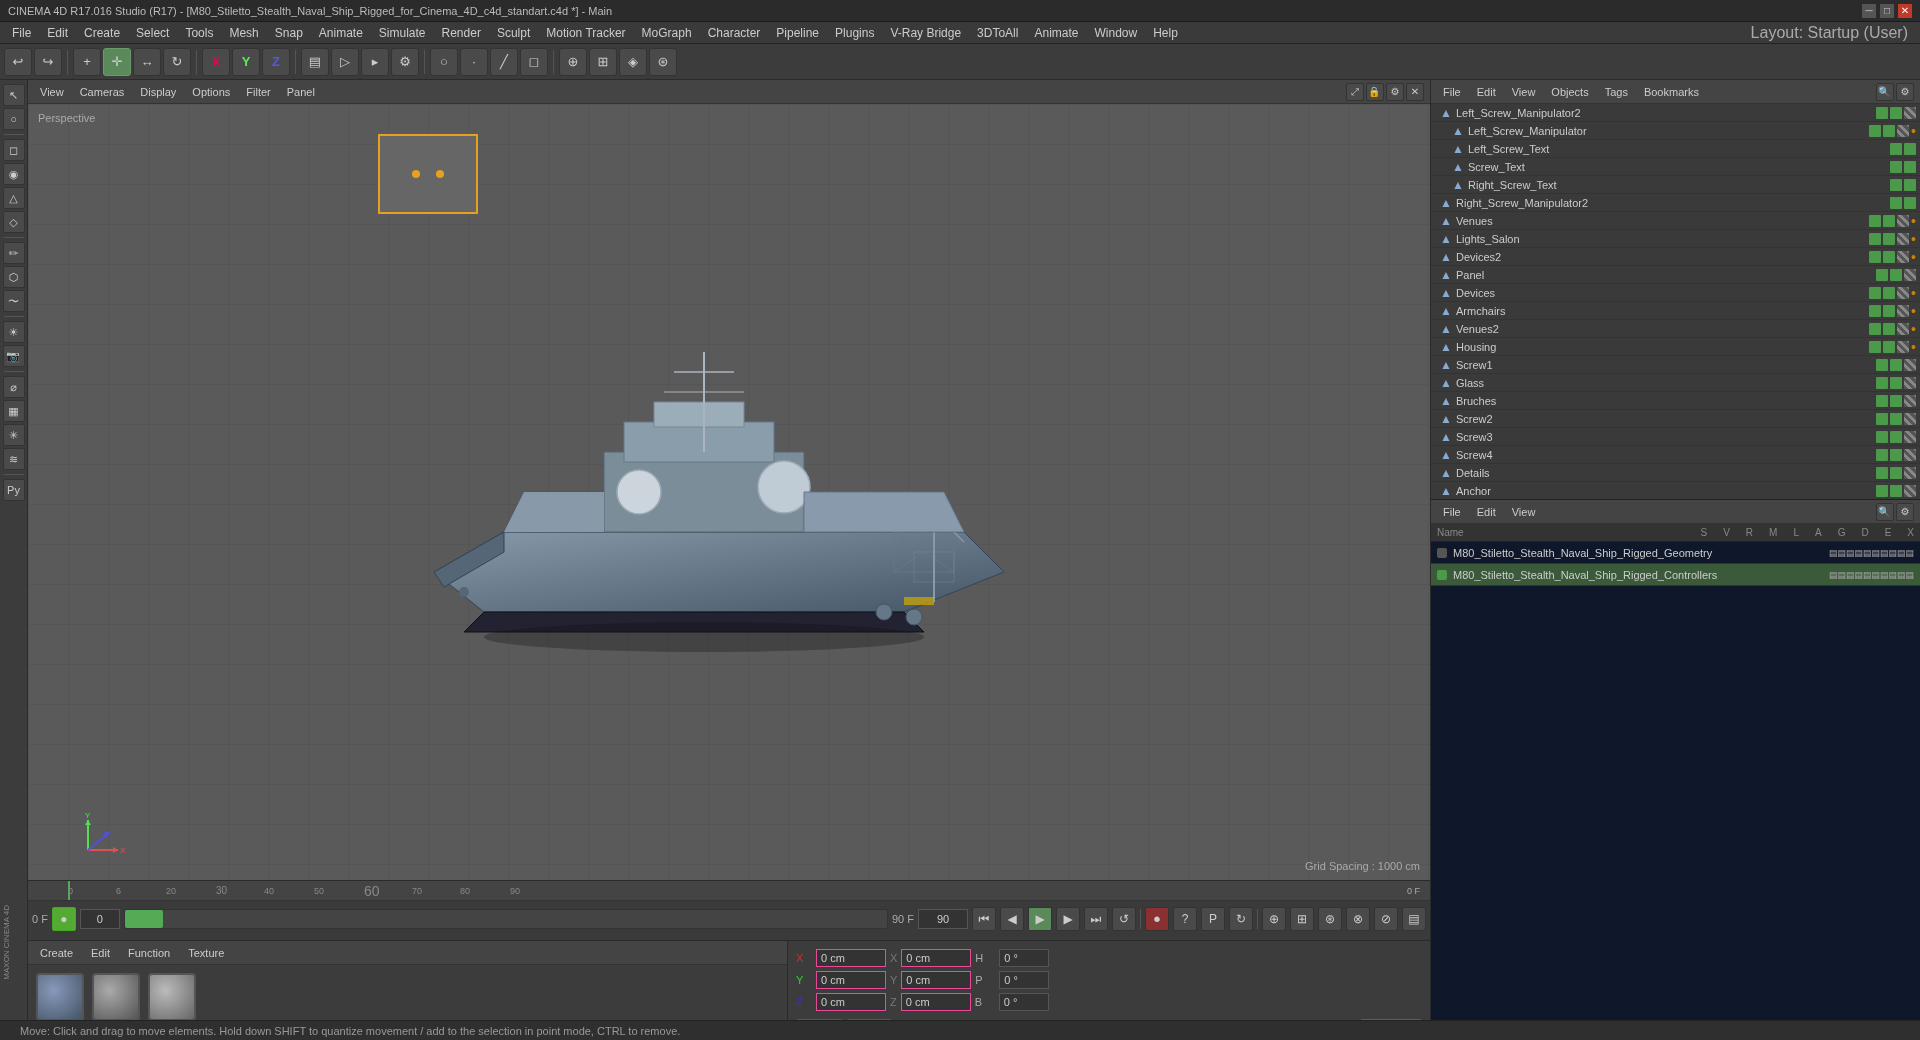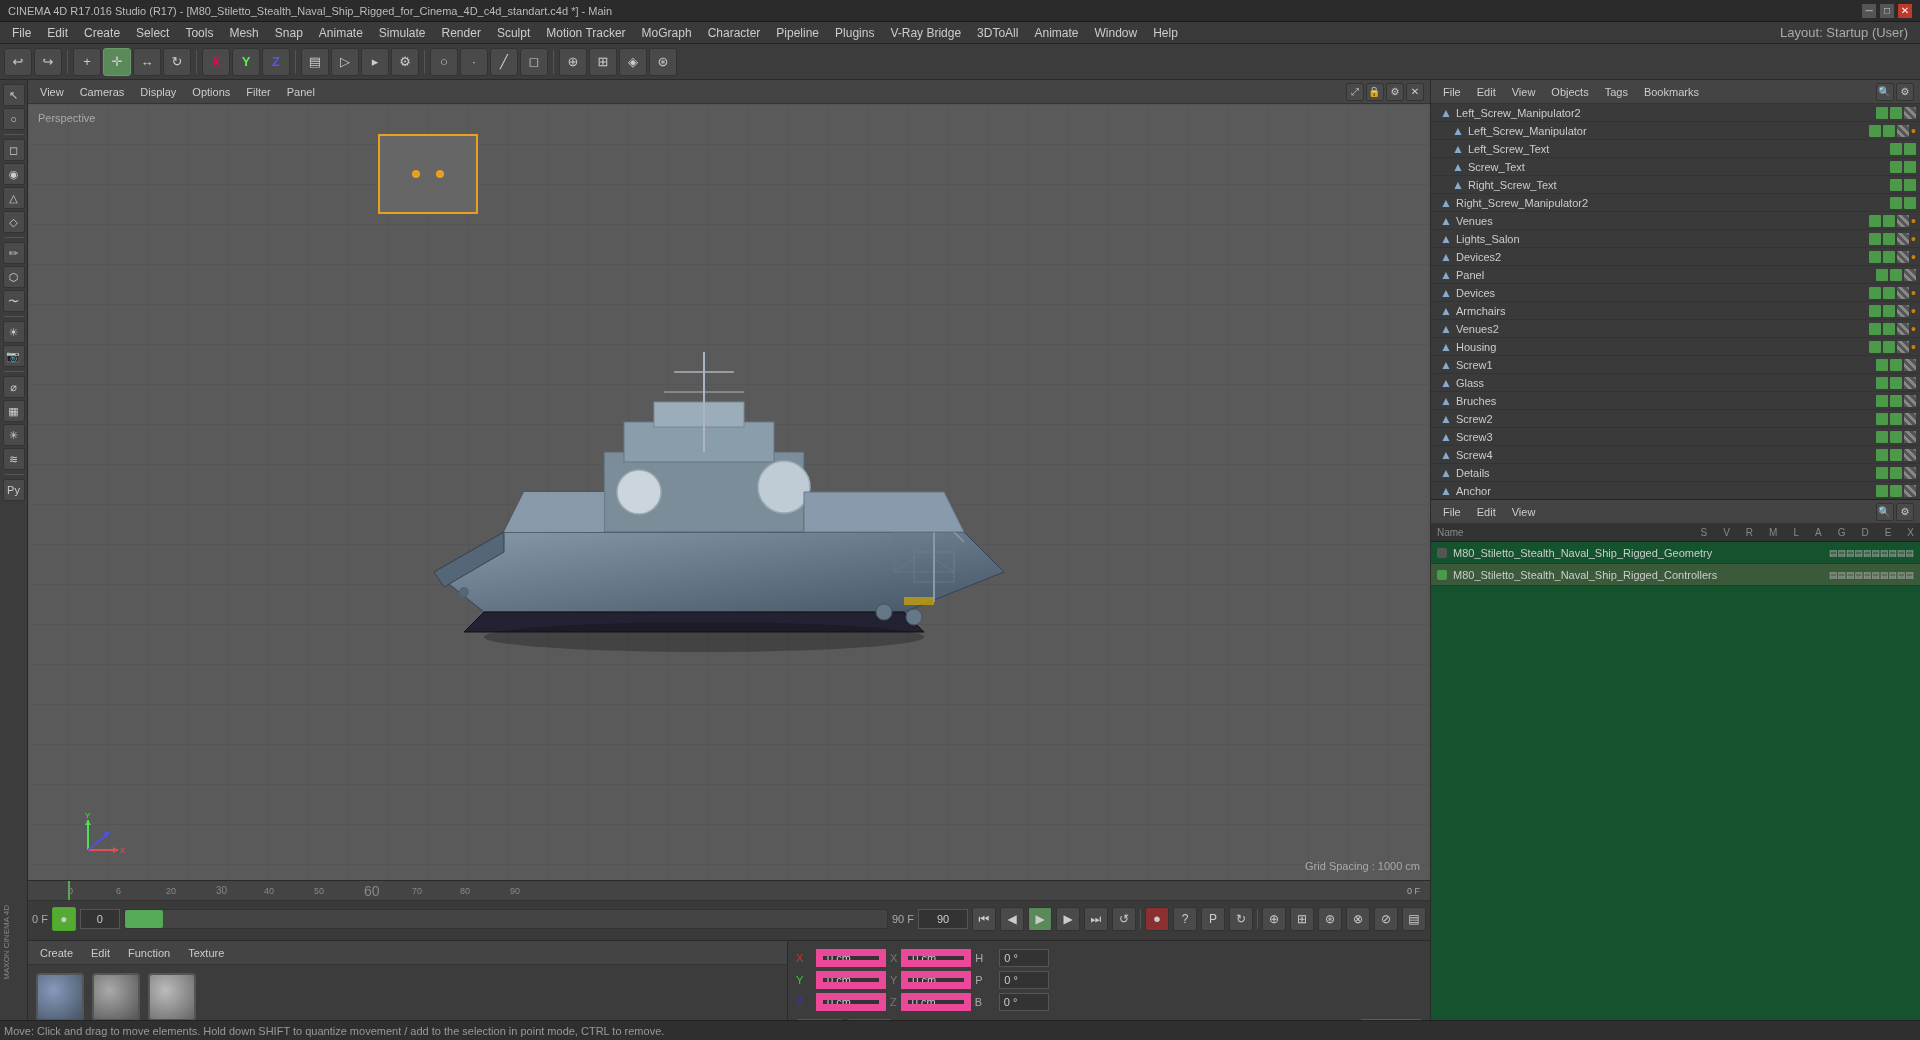--- a/index.html
+++ b/index.html
@@ -32,21 +32,21 @@
       padding: 0 4px;
       border-bottom: 1px solid #222;
       font-size: 12px;
     }
     .menu-item {
       padding: 2px 8px;
       cursor: pointer;
       color: #ccc;
       border-radius: 2px;
     }
-    #layout-label { margin-left: auto; font-size: 13px; color: #aaa; padding-right: 8px; }
+    #layout-label { margin-left: auto; font-size: 16px; color: #aaa; padding-right: 8px; }
 
     
     #toolbar {
       height: 36px;
       background: #3c3c3c;
       display: flex;
       align-items: center;
       padding: 0 4px;
       gap: 2px;
       border-bottom: 1px solid #2a2a2a;
@@ -321,21 +321,21 @@
       gap: 4px;
     }
     .coord-label {
       width: 16px;
       font-size: 11px;
       color: #aaa;
     }
     .coord-field {
       width: 70px; height: 18px;
       background: #333;
-      border: 7px solid #ec4899;
+      border: 1px solid #ec4899;
       color: #ccc;
       font-size: 11px;
       padding: 0 4px;
     }
     .coord-sep { font-size: 11px; color: #777; }
     .coord-extra { width: 20px; font-size: 11px; color: #aaa; }
     .coord-angle { width: 50px; height: 18px; background: #333; border: 1px solid #555; color: #ccc; font-size: 11px; padding: 0 4px; }
     #coord-mode-btns { display: flex; gap: 4px; margin-top: 4px; }
     .coord-mode-btn {
       height: 20px;
@@ -361,21 +361,21 @@
       margin-top: auto;
     }
 
     
     #statusbar {
       height: 20px;
       background: #2f2f2f;
       border-top: 1px solid #222;
       display: flex;
       align-items: center;
-      padding: 0 4px;
+      padding: 0 20px;
       font-size: 11px;
       color: #999;
       position: absolute;
       bottom: 0; left: 0; right: 0;
     }
 
     
     #right-panel {
       width: 490px;
       background: #3c3c3c;
@@ -446,21 +446,21 @@
       background: #444;
       display: flex;
       align-items: center;
       padding: 0 6px;
       gap: 4px;
       border-bottom: 1px solid #333;
     }
     #properties-list {
       flex: 1;
       overflow-y: auto;
-      background: #14532d;
+      background: #0f172a;
     }
     .prop-row {
       height: 22px;
       display: flex;
       align-items: center;
       padding: 0 6px;
       border-bottom: 1px solid #333;
       cursor: pointer;
     }
     .prop-row.selected { background: #3a5a3a; }

